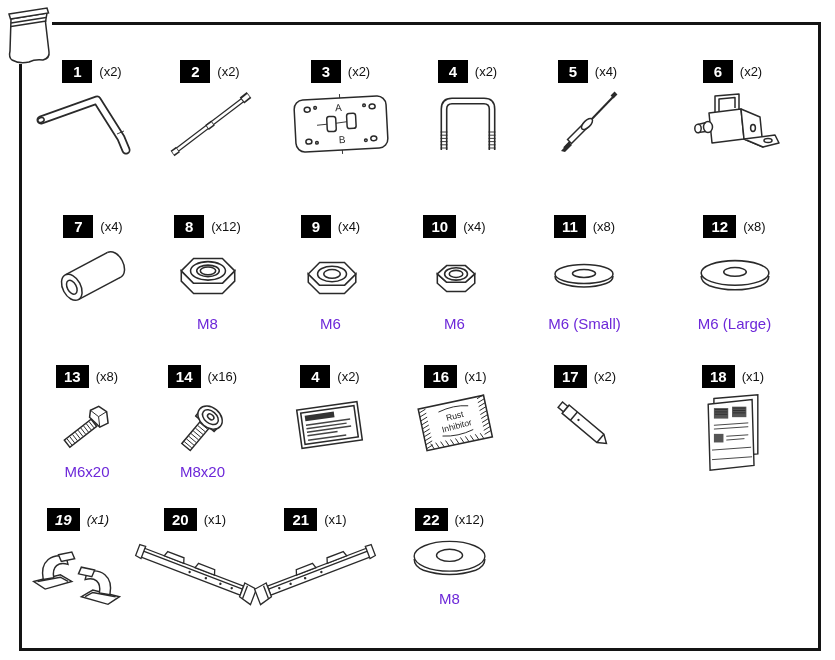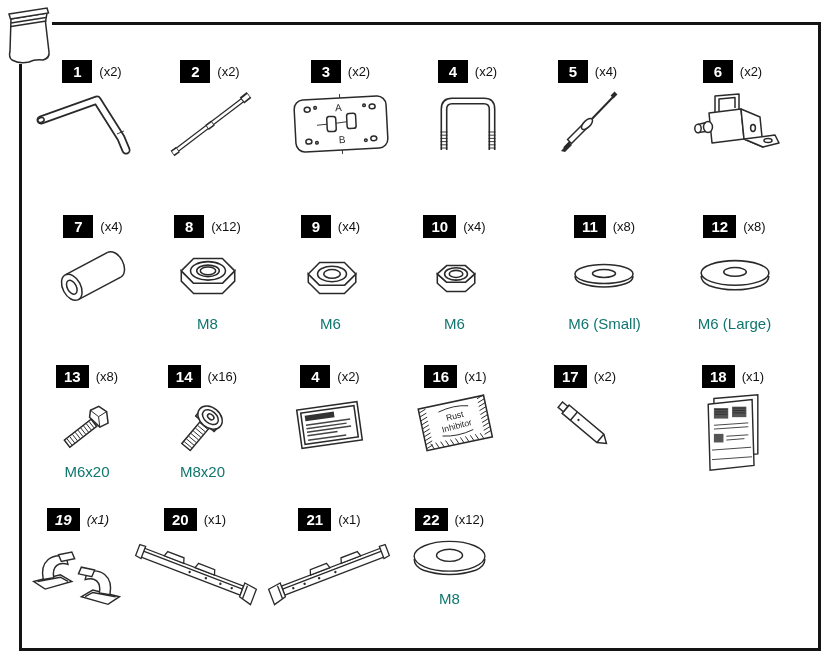--- a/index.html
+++ b/index.html
@@ -5,21 +5,21 @@
   html,body{margin:0;padding:0;background:#fff;}
   .sheet{position:relative;width:835px;height:660px;background:#fff;
          font-family:"Liberation Sans", sans-serif;color:#111;overflow:hidden;}
   .bline{position:absolute;background:#141414;}
   .part{position:absolute;display:flex;flex-direction:column;align-items:center;}
   .hdr{display:flex;align-items:center;gap:7px;height:26px;}
   .badge{background:#000;color:#fff;font-weight:bold;font-size:15px;line-height:1;
          padding:4px 8px;min-width:14px;text-align:center;}
   .qty{font-size:13px;color:#111;}
   .art{display:flex;align-items:center;justify-content:center;}
-  .cap{font-size:15px;color:#0f766e;text-align:center;margin-top:2px;white-space:nowrap;}
+  .cap{font-size:15px;color:#6d28d9;text-align:center;margin-top:2px;white-space:nowrap;}
   svg{display:block;}
   .ln{stroke:#2a2a2a;stroke-width:1.5;fill:#fff;}
   .lnf{stroke:#2a2a2a;stroke-width:1.5;fill:none;}
   .thin{stroke:#2a2a2a;stroke-width:0.9;fill:none;}
   text.mark{font-family:"Liberation Sans",sans-serif;fill:#222;}
 </style>
 </head>
 <body>
 
 <div class="sheet">
@@ -218,21 +218,21 @@
       <svg width="52" height="47" viewBox="0 0 50 45">
         <polygon class="ln" points="8,20 17,28 35,28 44,20 44,29 35,37 17,37 8,29"></polygon>
         <polygon class="ln" points="8,20 17,12 35,12 44,20 35,28 17,28"></polygon>
         <ellipse class="ln" cx="26" cy="20" rx="11" ry="6"></ellipse>
         <ellipse class="lnf" cx="26" cy="20" rx="6.5" ry="3.4" stroke-width="1"></ellipse>
       </svg>
     </div>
     <div class="cap">M6</div>
   </div>
 
-  <div class="part" style="left:552px;top:213px;width:105px;">
+  <div class="part" style="left:532px;top:213px;width:105px;">
     <div class="hdr">
         <span class="badge">11</span>
       <span class="qty">(x8)</span>
       </div>
     <div class="art" style="height:74px;">
       <svg width="75" height="34" viewBox="0 0 75 32">
         <ellipse class="ln" cx="37" cy="14" rx="29" ry="9.5"></ellipse>
         <path class="lnf" d="M8 16 Q8 21 15 23.5 Q25 27 37 27 Q49 27 59 23.5 Q66 21 66 16" stroke-width="1.2"></path>
         <ellipse class="ln" cx="37" cy="13.5" rx="11.5" ry="4" stroke-width="1.2"></ellipse>
       </svg>
@@ -413,21 +413,21 @@
           <line class="lnf" x1="136" y1="34" x2="136" y2="50" stroke-width="0.9"></line>
           <circle cx="68" cy="43" r="1.4" fill="#2a2a2a"></circle>
           <circle cx="88" cy="43" r="1.4" fill="#2a2a2a"></circle>
           <circle cx="106" cy="43" r="1.4" fill="#2a2a2a"></circle>
           <circle cx="120" cy="43" r="1.4" fill="#2a2a2a"></circle>
         </g>
       </svg>
     </div>
   </div>
 
-  <div class="part" style="left:262px;top:506px;width:135px;">
+  <div class="part" style="left:248px;top:506px;width:135px;">
     <div class="hdr">
         <span class="badge">21</span>
       <span class="qty">(x1)</span>
       </div>
     <div class="art" style="height:86px;">
       <svg width="130" height="84" viewBox="0 0 150 88">
         <g transform="translate(150,0) scale(-1,1)">
           <g transform="rotate(21 75 44)">
             <polygon class="ln" points="8,36 132,36 132,47 8,47"></polygon>
             <line class="lnf" x1="8" y1="39.5" x2="132" y2="39.5" stroke-width="1"></line>

